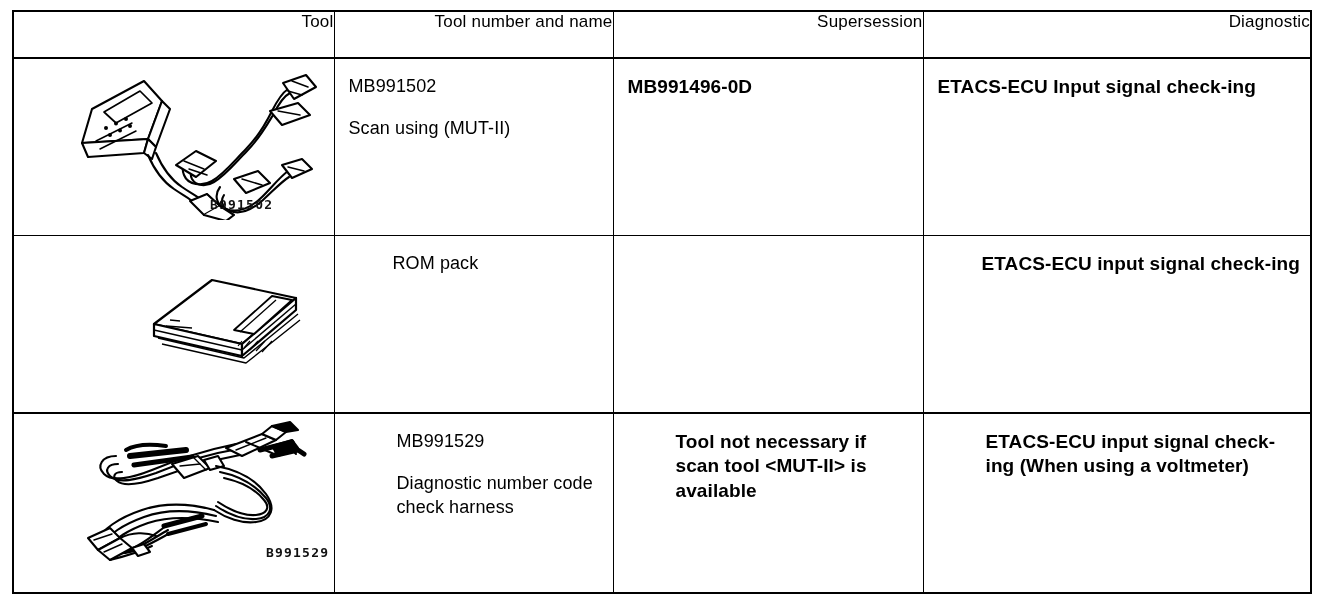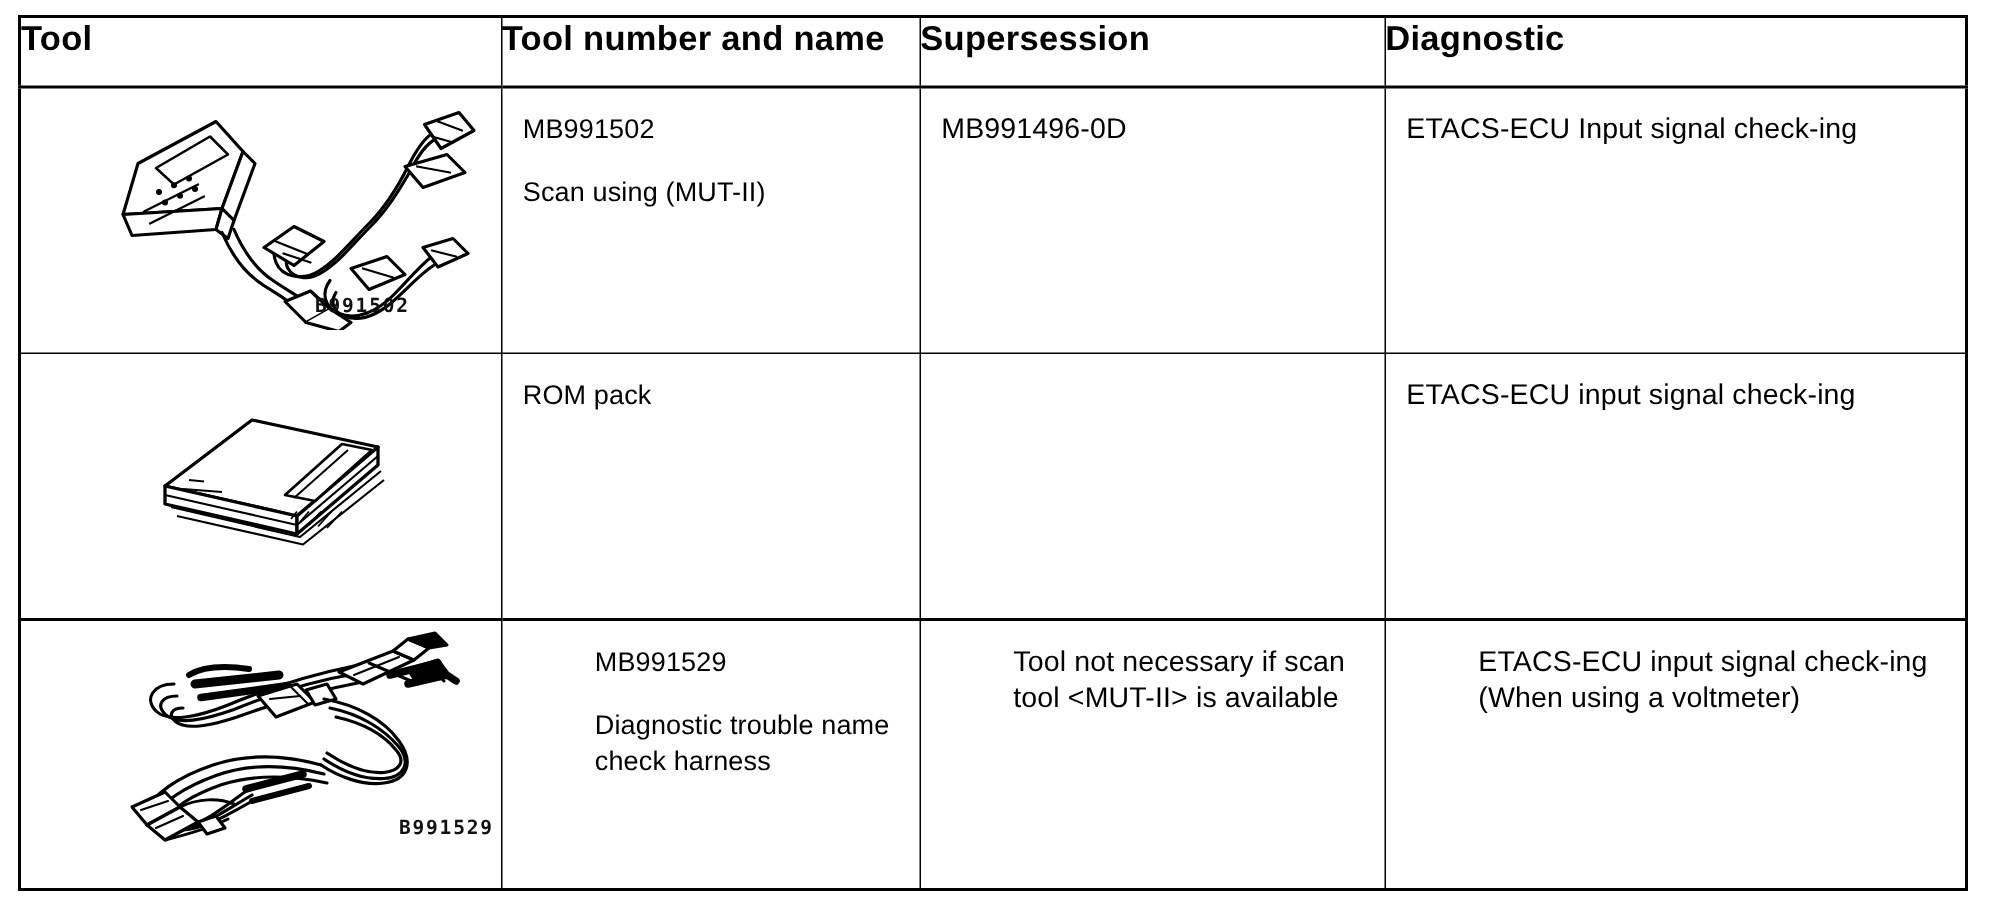--- a/index.html
+++ b/index.html
@@ -48,46 +48,47 @@
   col.c-num    { width: 279px; }
   col.c-super  { width: 310px; }
   col.c-app    { width: 388px; }
 
   
   .hdr-row th {
     height: 45px;
     border-bottom: 2px solid #000;
   }
   .hdr-cell {
-    font-size: 23px;
-    font-weight: bold;
-    text-align: left;
+    font-size: 17px;
+    font-weight: normal;
+    text-align: right;
     padding: 12px 0 0 13px;
     letter-spacing: 0.2px;
     white-space: nowrap;
   }
 
   
   .r1 td { height: 176px; border-bottom: 1px solid #000; }
-  .r2 td { height: 176px; border-bottom: 2px solid #000; }
+  .r2 td { height: 176px; border-bottom: 2px solid #000; padding-left: 44px; }
   .r3 td { height: 178px; padding-left: 48px; }
 
   .cell-pad {
     padding: 16px 14px 6px 14px;
     font-size: 18px;
     line-height: 1.30;
     letter-spacing: 0.1px;
   }
   .cell-pad .line + .line { margin-top: 19px; }
 
   .app-cell, .super-cell {
     font-size: 19px;
     line-height: 1.28;
     padding: 16px 10px 6px 14px;
     letter-spacing: 0.1px;
+    font-weight: bold;
   }
 
   
   .illus-wrap {
     position: relative;
     width: 100%;
     height: 100%;
     overflow: hidden;
   }
   .illus {
@@ -306,21 +307,21 @@
                 <path d="M56 128 L68 124 L74 132 L62 136 Z" fill="#fff"></path>
               </svg>
             </div>
             <div class="caption" style="left:204px; top:131px;">B991529</div>
           </div>
         </td>
 
         <td>
           <div class="cell-pad">
             <div class="line">MB991529</div>
-            <div class="line">Diagnostic trouble name check harness</div>
+            <div class="line">Diagnostic number code check harness</div>
           </div>
         </td>
 
         <td>
           <div class="super-cell">Tool not necessary if scan tool &lt;MUT-II&gt; is available</div>
         </td>
 
         <td>
           <div class="app-cell">ETACS-ECU input signal check-ing (When using a voltmeter)</div>
         </td>

